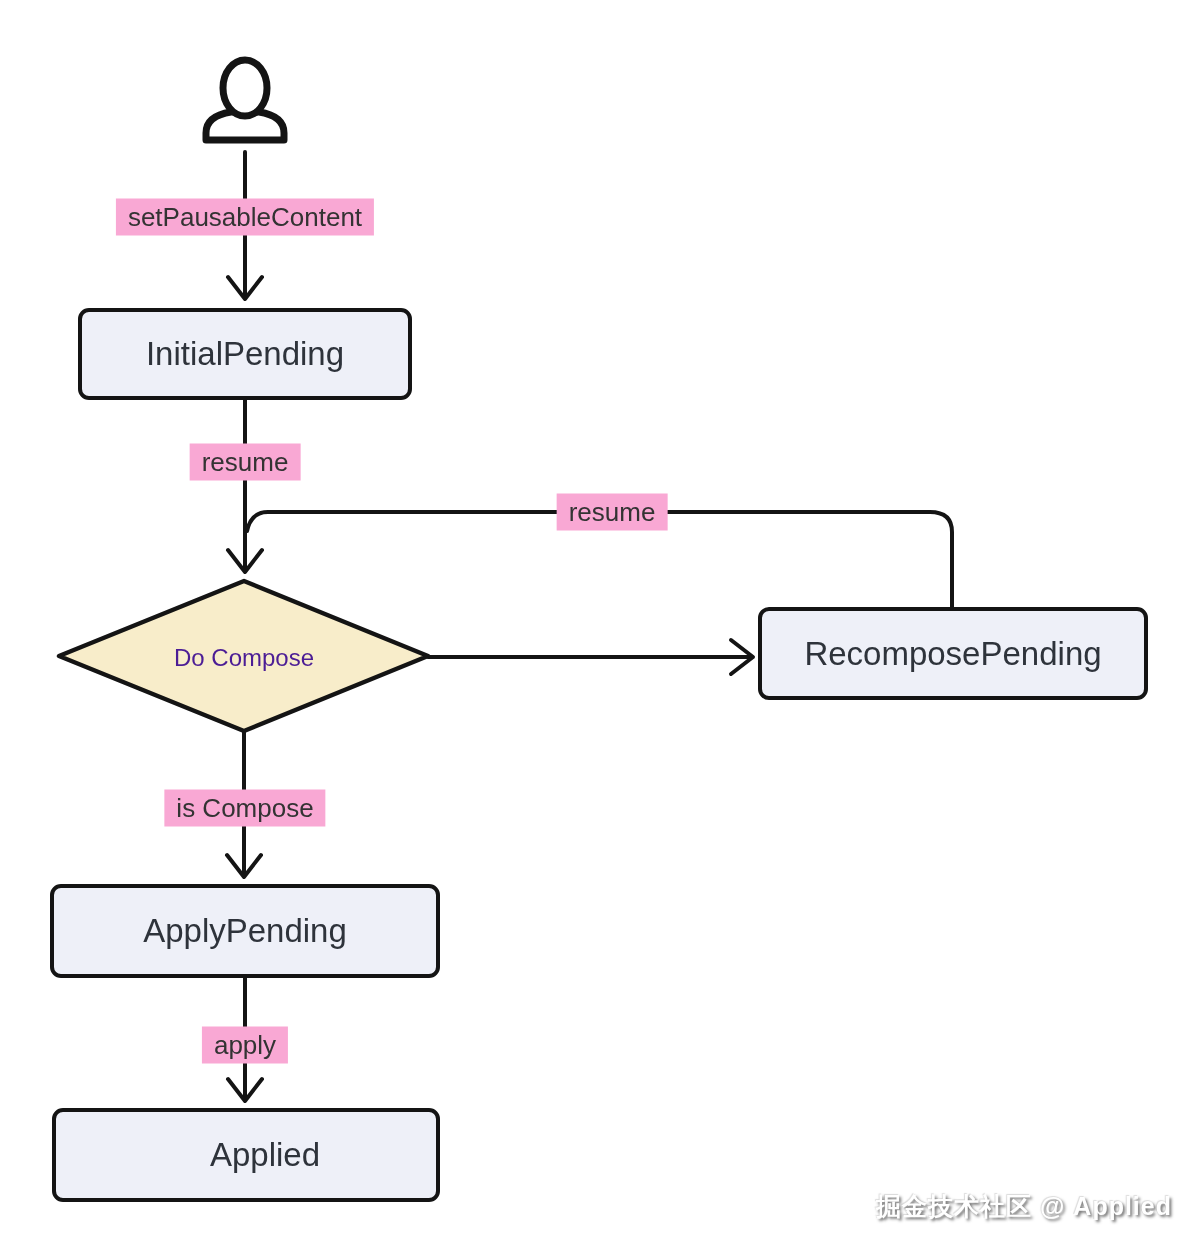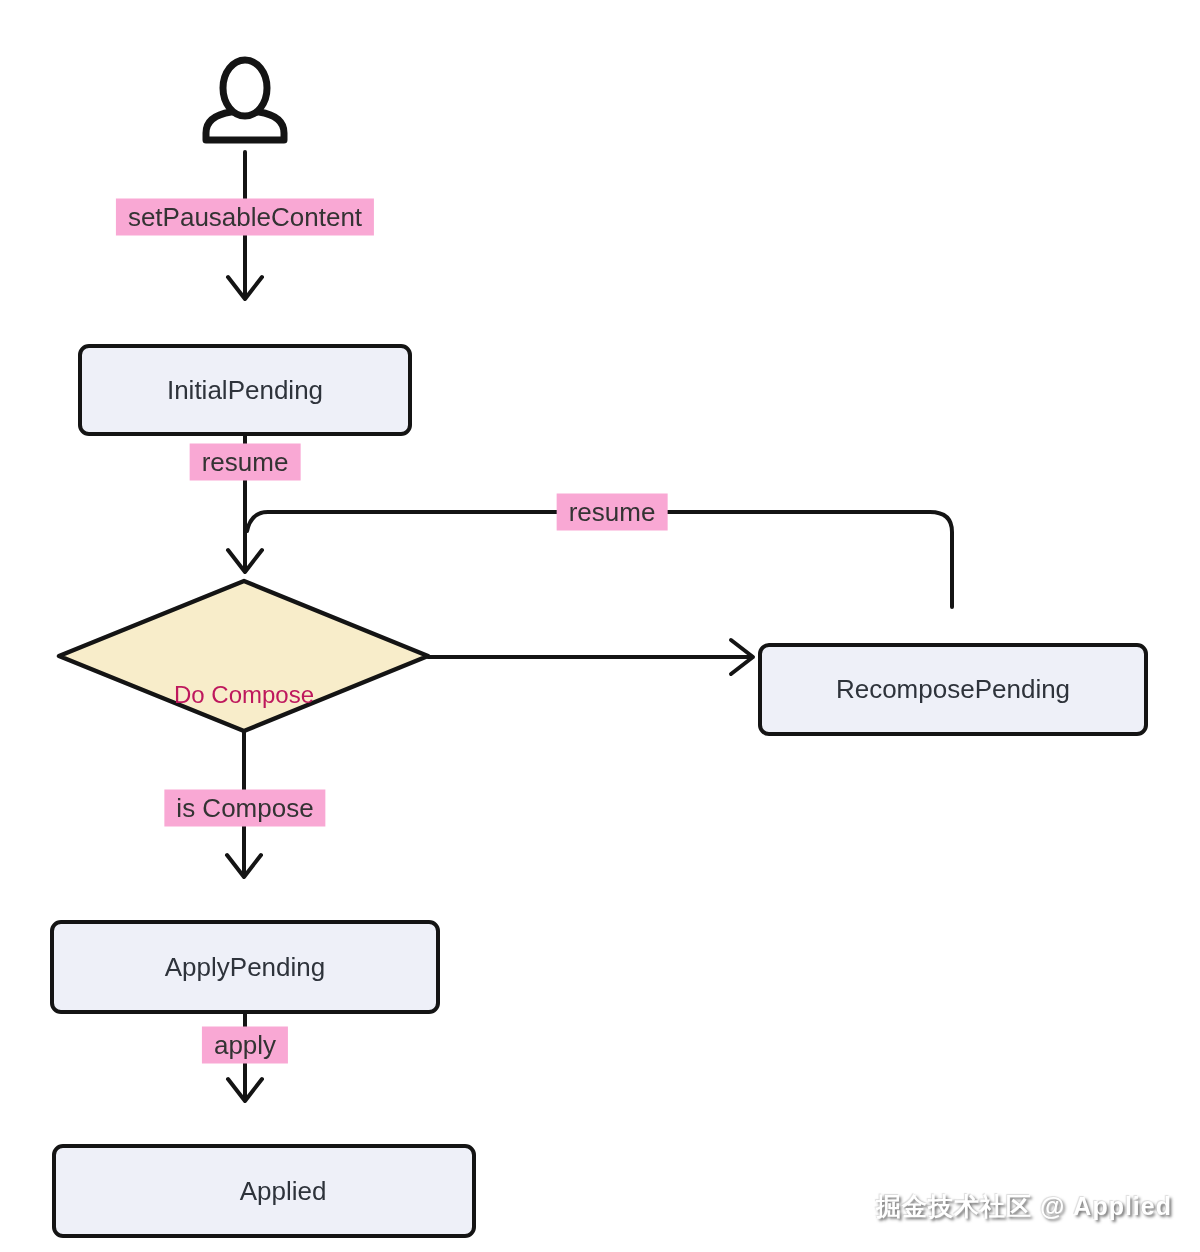--- a/index.html
+++ b/index.html
@@ -6,30 +6,30 @@
   .canvas {
     position:relative; width:1200px; height:1252px; background:#ffffff;
     font-family:"Liberation Sans", sans-serif; overflow:hidden;
   }
   svg.layer { position:absolute; left:0; top:0; width:1200px; height:1252px; }
 
   .node {
     position:absolute; box-sizing:border-box;
     background:#eef0f8; border:4px solid #141414; border-radius:11px;
     display:flex; align-items:center; justify-content:center;
-    font-size:26px; color:#2e333b; white-space:nowrap;margin-top:36px;
+    font-size:33px; color:#2e333b; white-space:nowrap;
   }
   .edge-label {
     position:absolute; transform:translate(-50%,-50%);
     background:#f9a8d4; padding:3px 12px;
     font-size:26px; color:#333333; white-space:nowrap;
   }
   .diamond-label {
     position:absolute; transform:translate(-50%,-50%);
-    font-size:24px; color:#be185d; white-space:nowrap;margin-top:37px;
+    font-size:24px; color:#4c1d95; white-space:nowrap;
   }
   .watermark {
     position:absolute; right:28px; top:1190px;
     font-size:25px; font-weight:bold; letter-spacing:1px;
     color:#ffffff;
     text-shadow: 2px 2px 3px rgba(100,100,100,0.9), -1px -1px 1px rgba(160,160,160,0.35);
     white-space:nowrap;
   }
 </style>
 </head>
@@ -63,21 +63,21 @@
 
     <polygon points="244,581 428,656 244,731 59,656" fill="#f8edca" stroke-width="4.5"></polygon>
   </svg>
 
   <div class="node" style="left:78px; top:308px; width:334px; height:92px;">InitialPending</div>
 
   <div class="node" style="left:50px; top:884px; width:390px; height:94px;">ApplyPending</div>
 
   <div class="node" style="left:758px; top:607px; width:390px; height:93px;">RecomposePending</div>
 
-  <div class="node" style="left:52px; top:1108px; width:424px; height:94px;padding-left:38px;">Applied</div>
+  <div class="node" style="left:52px; top:1108px; width:388px; height:94px;padding-left:38px;">Applied</div>
 
   <div class="diamond-label" style="left:244px; top:658px;">Do Compose</div>
 
   <div class="edge-label" style="left:245px; top:217px;">setPausableContent</div>
 
   <div class="edge-label" style="left:245px; top:462px;">resume</div>
 
   <div class="edge-label" style="left:612px; top:512px;">resume</div>
 
 

